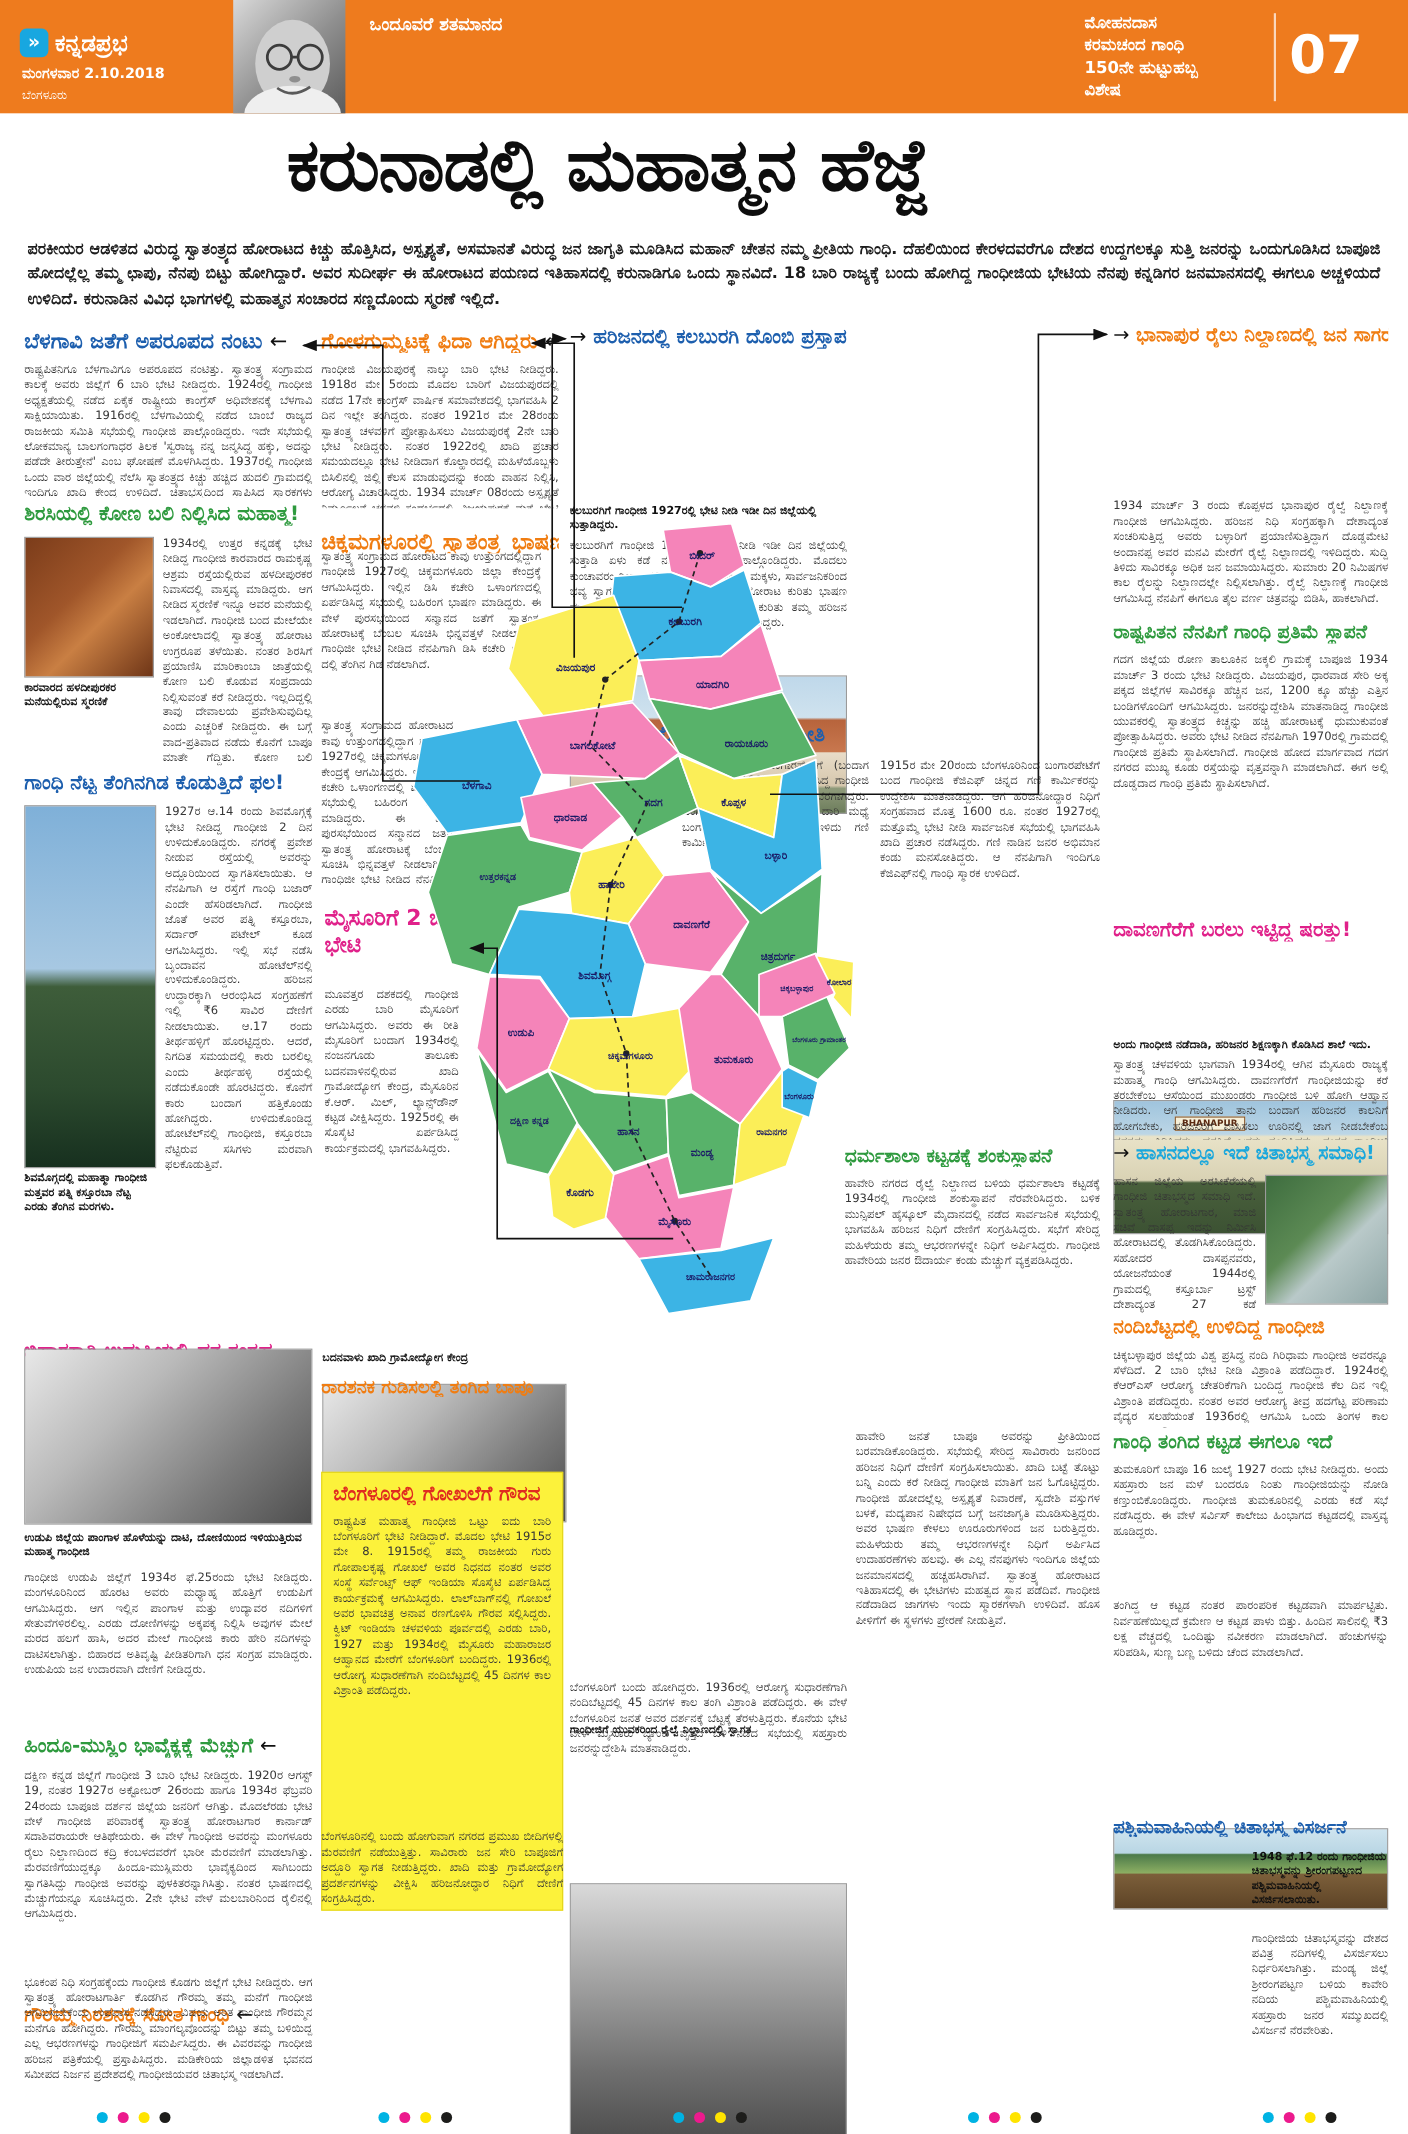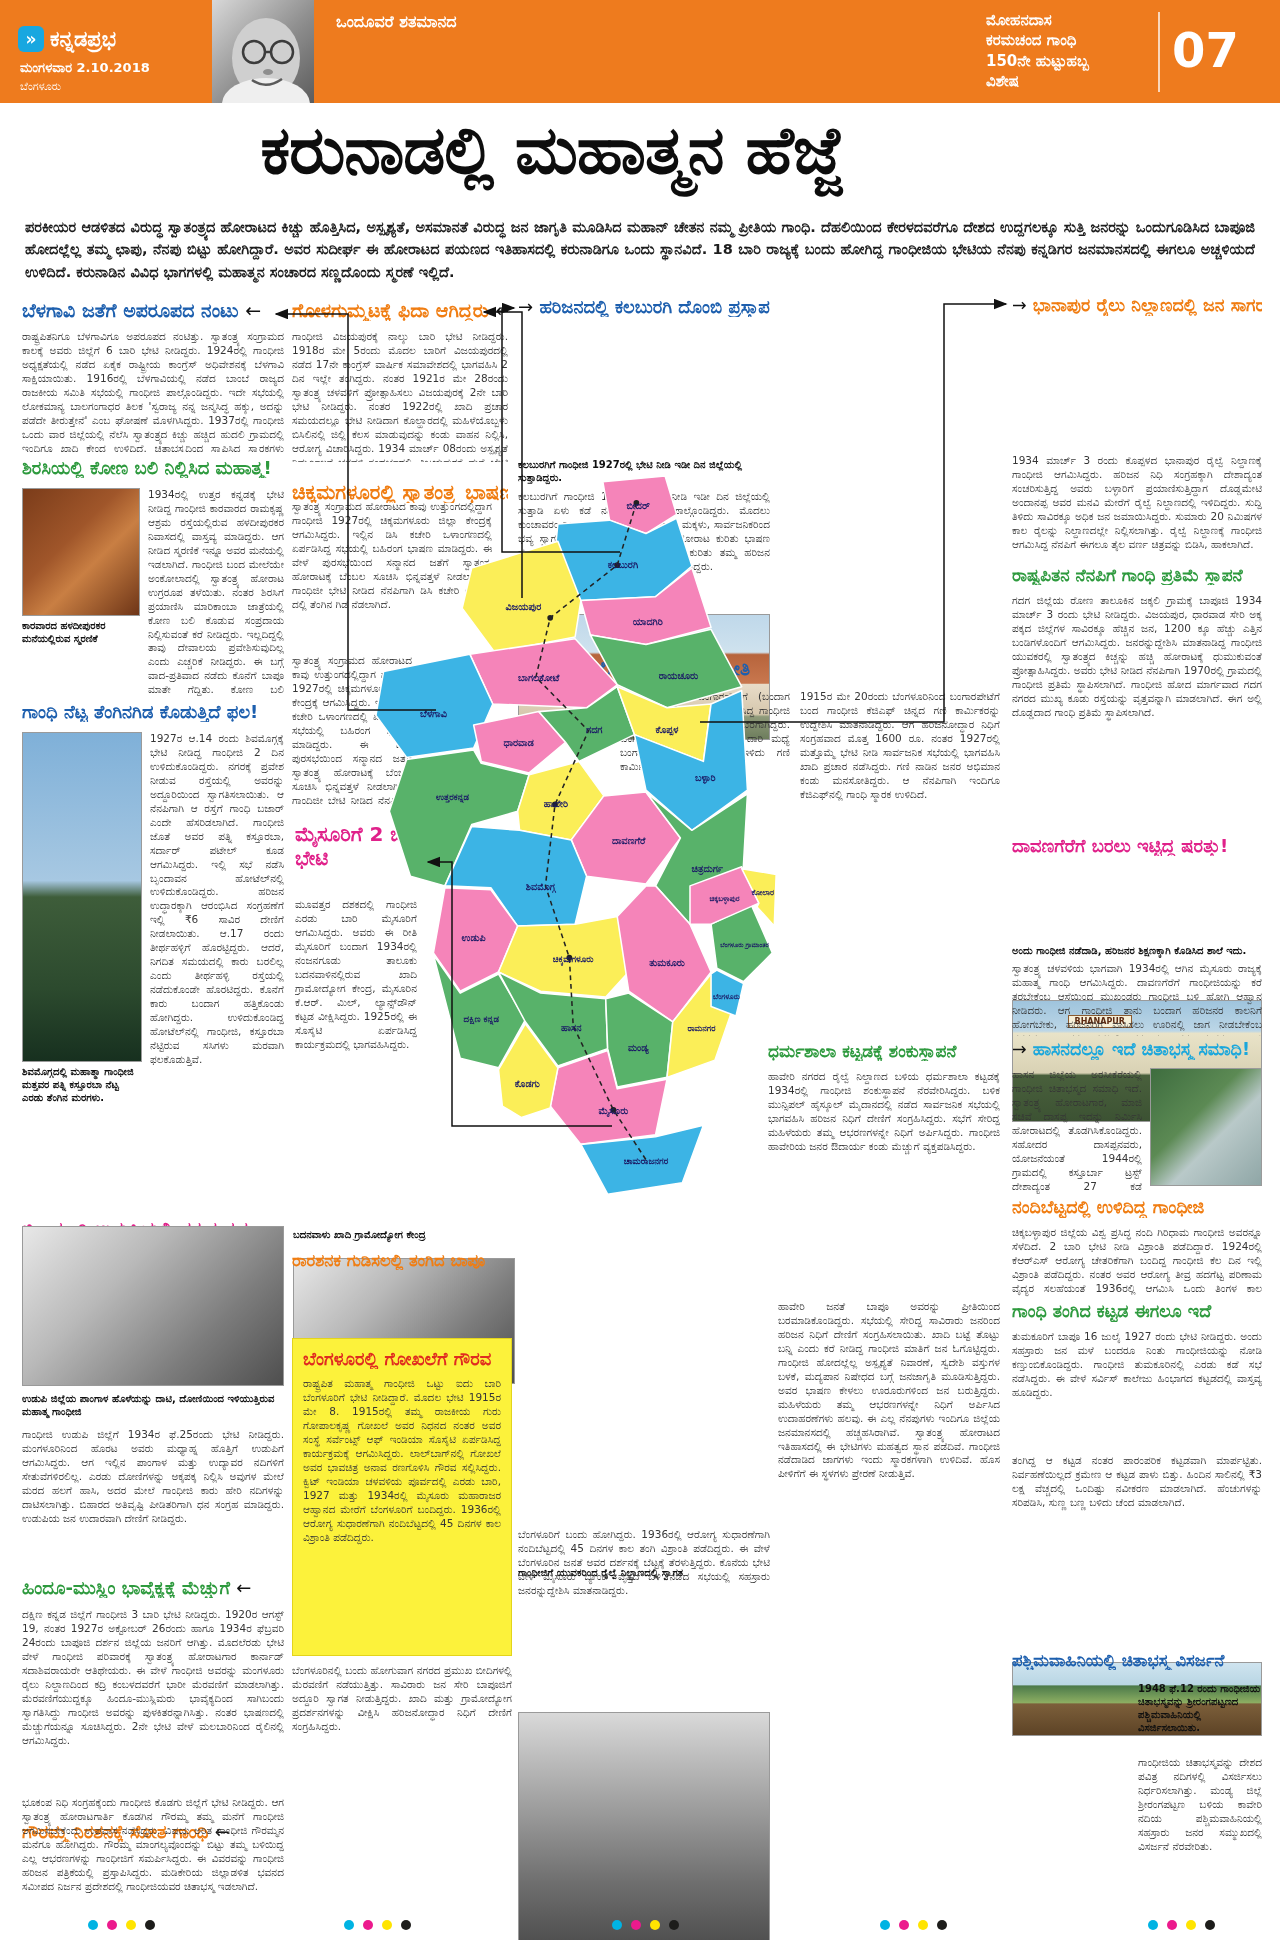--- a/index.html
+++ b/index.html
@@ -153,21 +153,21 @@
   </div>
   <div class="abs bd" style="left:295px;top:898px;width:122px;height:190px;">ಮೂವತ್ತರ ದಶಕದಲ್ಲಿ ಗಾಂಧೀಜಿ ಎರಡು ಬಾರಿ ಮೈಸೂರಿಗೆ ಆಗಮಿಸಿದ್ದರು. ಅವರು ಈ ರೀತಿ ಮೈಸೂರಿಗೆ ಬಂದಾಗ 1934ರಲ್ಲಿ ನಂಜನಗೂಡು ತಾಲೂಕು ಬದನವಾಳಿನಲ್ಲಿರುವ ಖಾದಿ ಗ್ರಾಮೋದ್ಯೋಗ ಕೇಂದ್ರ, ಮೈಸೂರಿನ ಕೆ.ಆರ್. ಮಿಲ್, ಲ್ಯಾನ್ಸ್‌ಡೌನ್ ಕಟ್ಟಡ ವೀಕ್ಷಿಸಿದ್ದರು. 1925ರಲ್ಲಿ ಈ ಸೊಸೈಟಿ ಏರ್ಪಡಿಸಿದ್ದ ಕಾರ್ಯಕ್ರಮದಲ್ಲಿ ಭಾಗವಹಿಸಿದ್ದರು.</div>
 
   <div class="abs photo ph-bw" style="left:293px;top:1098px;width:222px;height:126px;"></div>
   <div class="abs cap" style="left:293px;top:1228px;width:222px;height:16px;">ಬದನವಾಳು ಖಾದಿ ಗ್ರಾಮೋದ್ಯೋಗ ಕೇಂದ್ರ</div>
 
   <div class="abs hl c-orange" style="left:292px;top:1252px;width:220px;font-size:16.5px;">
     <span>ರಾರಶನಕ ಗುಡಿಸಲಲ್ಲಿ ತಂಗಿದ ಬಾಪೂ</span>
   </div>
 
-  <div class="abs ybox" style="left:292px;top:1338px;width:220px;height:318px;">
+  <div class="abs ybox" style="left:292px;top:1338px;width:220px;height:399px;">
     <div class="hl c-red" style="font-size:18px;white-space:normal;">ಬೆಂಗಳೂರಲ್ಲಿ ಗೋಖಲೆಗೆ ಗೌರವ</div>
     <div class="bd" style="height:256px;margin-top:8px;">ರಾಷ್ಟ್ರಪಿತ ಮಹಾತ್ಮ ಗಾಂಧೀಜಿ ಒಟ್ಟು ಐದು ಬಾರಿ ಬೆಂಗಳೂರಿಗೆ ಭೇಟಿ ನೀಡಿದ್ದಾರೆ. ಮೊದಲ ಭೇಟಿ 1915ರ ಮೇ 8. 1915ರಲ್ಲಿ ತಮ್ಮ ರಾಜಕೀಯ ಗುರು ಗೋಪಾಲಕೃಷ್ಣ ಗೋಖಲೆ ಅವರ ನಿಧನದ ನಂತರ ಅವರ ಸಂಸ್ಥೆ ಸರ್ವೆಂಟ್ಸ್ ಆಫ್ ಇಂಡಿಯಾ ಸೊಸೈಟಿ ಏರ್ಪಡಿಸಿದ್ದ ಕಾರ್ಯಕ್ರಮಕ್ಕೆ ಆಗಮಿಸಿದ್ದರು. ಲಾಲ್‌ಬಾಗ್‌ನಲ್ಲಿ ಗೋಖಲೆ ಅವರ ಭಾವಚಿತ್ರ ಅನಾವ ರಣಗೊಳಿಸಿ ಗೌರವ ಸಲ್ಲಿಸಿದ್ದರು. ಕ್ವಿಟ್ ಇಂಡಿಯಾ ಚಳವಳಿಯ ಪೂರ್ವದಲ್ಲಿ ಎರಡು ಬಾರಿ, 1927 ಮತ್ತು 1934ರಲ್ಲಿ ಮೈಸೂರು ಮಹಾರಾಜರ ಆಹ್ವಾನದ ಮೇರೆಗೆ ಬೆಂಗಳೂರಿಗೆ ಬಂದಿದ್ದರು. 1936ರಲ್ಲಿ ಆರೋಗ್ಯ ಸುಧಾರಣೆಗಾಗಿ ನಂದಿಬೆಟ್ಟದಲ್ಲಿ 45 ದಿನಗಳ ಕಾಲ ವಿಶ್ರಾಂತಿ ಪಡೆದಿದ್ದರು.</div>
   </div>
   <div class="abs bd" style="left:292px;top:1664px;width:220px;height:226px;">ಬೆಂಗಳೂರಿನಲ್ಲಿ ಬಂದು ಹೋಗುವಾಗ ನಗರದ ಪ್ರಮುಖ ಬೀದಿಗಳಲ್ಲಿ ಮೆರವಣಿಗೆ ನಡೆಯುತ್ತಿತ್ತು. ಸಾವಿರಾರು ಜನ ಸೇರಿ ಬಾಪೂಜಿಗೆ ಅದ್ದೂರಿ ಸ್ವಾಗತ ನೀಡುತ್ತಿದ್ದರು. ಖಾದಿ ಮತ್ತು ಗ್ರಾಮೋದ್ಯೋಗ ಪ್ರದರ್ಶನಗಳನ್ನು ವೀಕ್ಷಿಸಿ ಹರಿಜನೋದ್ಧಾರ ನಿಧಿಗೆ ದೇಣಿಗೆ ಸಂಗ್ರಹಿಸಿದ್ದರು.</div>
 
   <div class="abs hl c-blue" style="left:518px;top:297px;width:252px;font-size:18px;">
     <span class="ar">→</span>
     <span>ಹರಿಜನದಲ್ಲಿ ಕಲಬುರಗಿ ದೊಂಬಿ ಪ್ರಸ್ತಾಪ</span>
   </div>
   <div class="abs photo ph-building" style="left:518px;top:328px;width:252px;height:126px;"></div>

